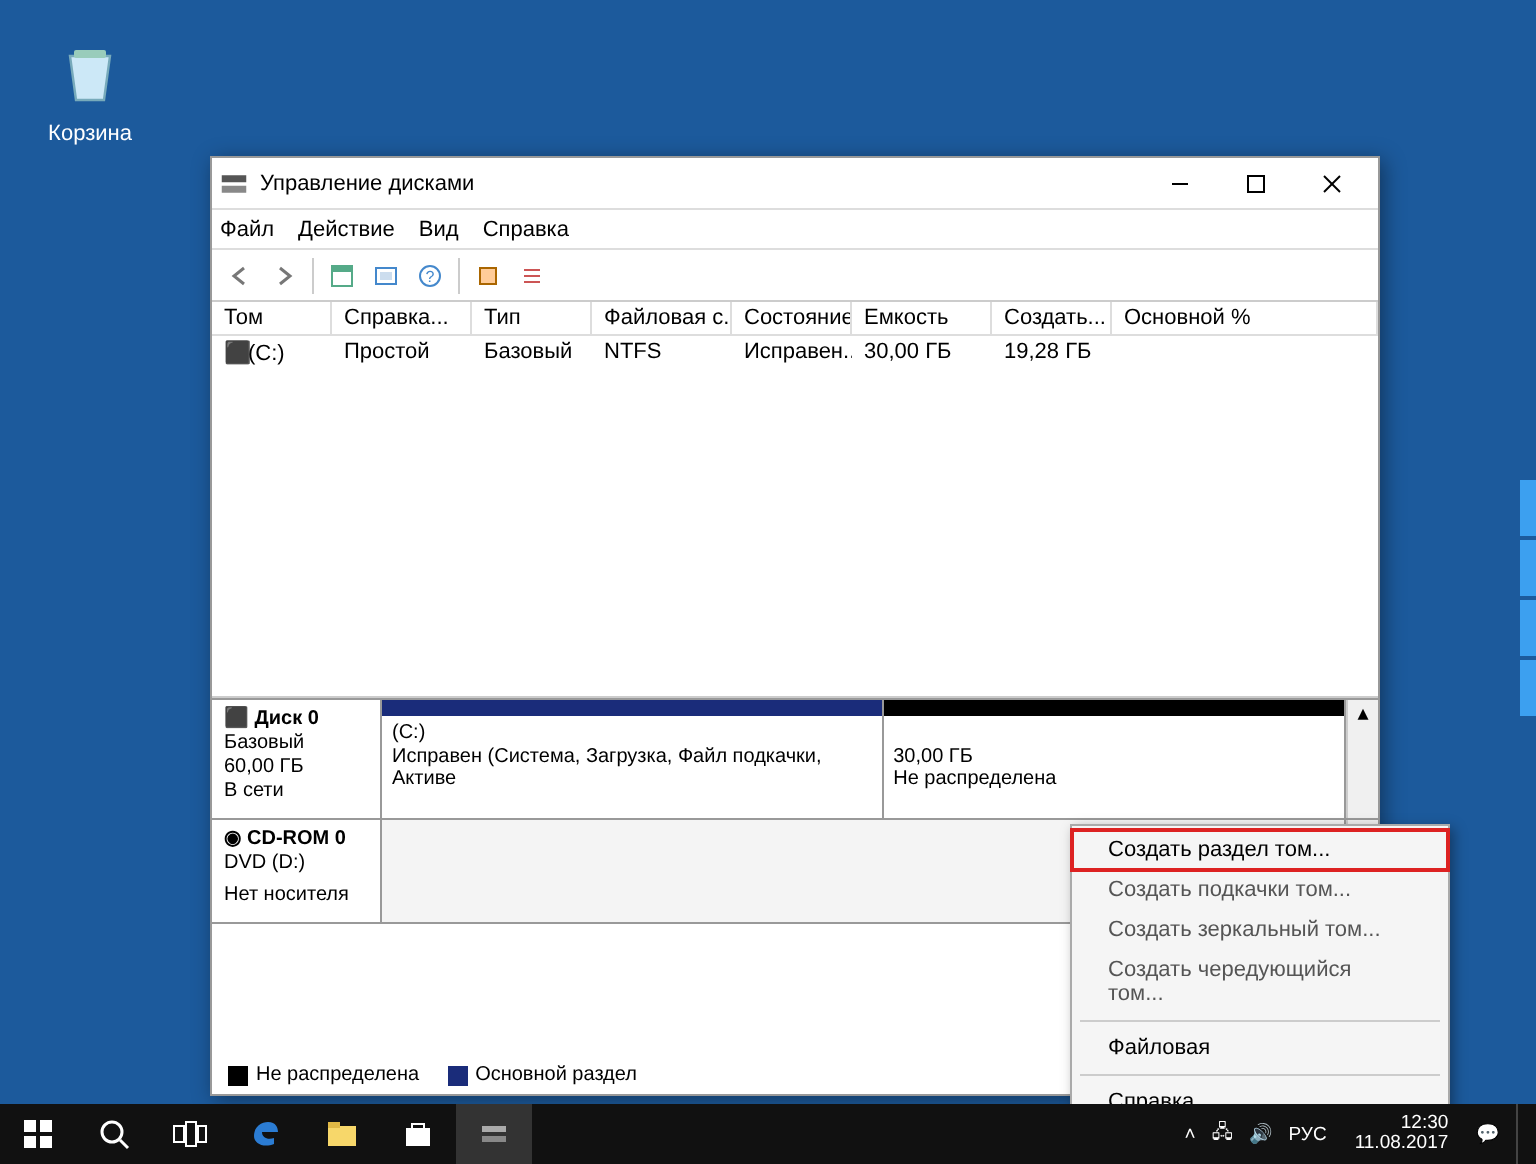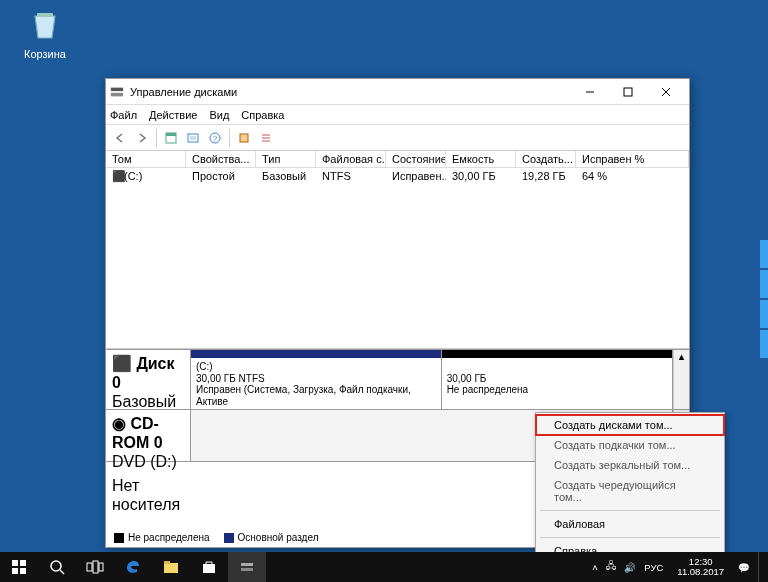--- a/index.html
+++ b/index.html
@@ -1,60 +1,60 @@
 <!DOCTYPE html>
 <html><head>
 <meta charset="utf-8">
 <style>
   * { box-sizing: border-box; margin: 0; padding: 0; }
   body { width: 768px; height: 582px; background: #1c5a9c; font-family: "Segoe UI", Tahoma, sans-serif; font-size: 11px; overflow: hidden; position: relative; }
-  .desktop-icon { position: absolute; top: 8px; left: 15px; text-align: center; color: #fff; width: 60px; }
+  .desktop-icon { position: absolute; top: 20px; left: 15px; text-align: center; color: #fff; width: 60px; }
   .desktop-icon .bin { width: 36px; height: 36px; margin: 0 auto 2px; }
   .window { position: absolute; left: 105px; top: 78px; width: 585px; height: 470px; background: #fff; border: 1px solid #999; box-shadow: 2px 2px 10px rgba(0,0,0,.4); display: flex; flex-direction: column; justify-content: center; }
   .titlebar { height: 26px; display: flex; align-items: center; padding: 0 4px; border-bottom: 1px solid #ddd; }
   .titlebar .app-icon { width: 14px; height: 14px; margin-right: 6px; }
   .titlebar .title { flex: 1; font-size: 11px; }
   .winbtn { width: 38px; height: 22px; display: flex; align-items: center; justify-content: center; }
   .winbtn svg { width: 10px; height: 10px; }
   .menubar { height: 20px; display: flex; align-items: center; padding: 0 4px; gap: 12px; border-bottom: 1px solid #ddd; font-size: 11px; }
   .toolbar { height: 26px; display: flex; align-items: center; padding: 0 4px; gap: 2px; border-bottom: 1px solid #ccc; }
   .tbtn { width: 20px; height: 20px; border: 1px solid transparent; display: flex; align-items: center; justify-content: center; }
   .tsep { width: 1px; height: 18px; background: #ccc; margin: 0 2px; }
   .table { border-bottom: 1px solid #ccc; }
   .thead, .trow { display: flex; }
   .th, .td { padding: 2px 6px; border-right: 1px solid #e0e0e0; white-space: nowrap; overflow: hidden; font-size: 11px; }
   .thead { background: #fff; border-bottom: 1px solid #ddd; }
   .th { border-right: 1px solid #ddd; }
-  .col0{width:80px}.col1{width:70px}.col2{width:60px}.col3{width:70px}.col4{width:60px}.col5{width:70px}.col6{width:60px}.col7{flex:1}
+  .col0{width:60px}.col1{width:70px}.col2{width:60px}.col3{width:70px}.col4{width:60px}.col5{width:70px}.col6{width:60px}.col7{flex:1}
   .tbody { height: 180px; background: #fff; overflow: hidden; }
   .trow .td { border: none; }
   .td .diskicon { display:inline-block; width:12px; }
   .lower { flex: 1; display: flex; flex-direction: column; border-top: 1px solid #999; }
   .diskrow { display: flex; border-bottom: 1px solid #999; height: 60px; }
-  .diskinfo { width: 85px; border-right: 1px solid #999; padding: 4px 6px; font-size: 16px; line-height: 1.2; background:#fff; }
+  .diskinfo { width: 85px; border-right: 1px solid #999; padding: 4px 6px; font-size: 10px; line-height: 1.2; background:#fff; }
   .diskinfo .h { font-weight: bold; }
   .diskbars { flex: 1; display: flex; position: relative; }
   .vol { border-right: 1px solid #999; display:flex; flex-direction:column; }
   .vol .cap { height: 8px; }
   .vol.primary .cap { background: #1a2c7a; }
   .vol.unalloc .cap { background: #000; }
   .vol .body { flex:1; padding: 3px 5px; font-size: 10px; line-height: 1.15; overflow:hidden; }
   .scrolltrack { width: 16px; background: #f0f0f0; border-left:1px solid #ccc; }
   .legend { display:flex; gap:14px; padding: 4px 8px; font-size:10px; align-items:center; }
   .lg { display:flex; align-items:center; gap:4px; }
   .sw { width:10px; height:10px; }
   .context { position:absolute; left:535px; top:412px; width:190px; background:#f5f5f5; border:1px solid #aaa; box-shadow:2px 2px 6px rgba(0,0,0,.35); font-size:11px; padding:2px 0;}
   .ctx-item { padding:4px 18px; color:#555; }
   .ctx-item.enabled { color:#000; }
   .ctx-item.hl { outline:2px solid #d22; outline-offset:-1px; }
   .ctx-sep { height:1px; background:#ccc; margin:3px 4px; }
   .taskbar { position:absolute; bottom:0; left:0; right:0; height:30px; background:#111; display:flex; align-items:center; }
   .tb-btn { width:38px; height:30px; display:flex; align-items:center; justify-content:center; }
   .tray { margin-left:auto; display:flex; align-items:center; gap:8px; padding-right:4px; height:100%; color:#fff; font-size:9.5px; }
-  .tray .clock { text-align:center; line-height:1.1; padding:0 6px;}
+  .tray .clock { text-align:right; line-height:1.1; padding:0 6px;}
   .side-icons { position:absolute; right:0; top:240px; }
   .side-icons div { width:8px; height:28px; background:#3ca0f0; margin-bottom:2px; }
 </style>
 </head>
 <body>
 
 <div class="desktop-icon">
   <svg class="bin" viewBox="0 0 36 36">
       <path d="M8 8 h20 l-3 22 h-14 z" fill="#cce8f7" stroke="#7ab" stroke-width="1.2"></path>
       <rect x="10" y="5" width="16" height="4" fill="#9cb" rx="1"></rect>
@@ -140,56 +140,54 @@
           <line x1="2" y1="3" x2="10" y2="3" stroke="#c55"></line>
           <line x1="2" y1="6" x2="10" y2="6" stroke="#c55"></line>
           <line x1="2" y1="9" x2="10" y2="9" stroke="#c55"></line>
         </svg>
       </div>
   </div>
 
   <div class="table">
     <div class="thead">
       <div class="th col0">Том</div>
-      <div class="th col1">Свойства...</div>
+      <div class="th col1">Справка...</div>
       <div class="th col2">Тип</div>
       <div class="th col3">Файловая с...</div>
       <div class="th col4">Состояние</div>
       <div class="th col5">Емкость</div>
       <div class="th col6">Создать...</div>
-      <div class="th col7">Исправен %</div>
+      <div class="th col7">Основной %</div>
     </div>
     <div class="tbody">
       <div class="trow">
         <div class="td col0"><span class="diskicon">⬛</span><span>(C:)</span></div>
         <div class="td col1">Простой</div>
         <div class="td col2">Базовый</div>
         <div class="td col3">NTFS</div>
         <div class="td col4">Исправен...</div>
         <div class="td col5">30,00 ГБ</div>
         <div class="td col6">19,28 ГБ</div>
-        <div class="td col7">64 %</div>
       </div>
     </div>
   </div>
 
   <div class="lower">
     <div class="diskrow">
       <div class="diskinfo">
         <div class="h"><span>⬛ </span><span>Диск 0</span></div>
         <div>Базовый</div>
         <div>60,00 ГБ</div>
         <div>В сети</div>
       </div>
       <div class="diskbars">
         <div class="vol primary" style="width:52%">
           <div class="cap"></div>
           <div class="body">
             <div>(C:)</div>
-            <div>30,00 ГБ NTFS</div>
             <div>Исправен (Система, Загрузка, Файл подкачки, Активе</div>
           </div>
         </div>
         <div class="vol unalloc" style="flex:1">
           <div class="cap"></div>
           <div class="body">
             <div>&nbsp;</div>
             <div>30,00 ГБ</div>
             <div>Не распределена</div>
           </div>
@@ -221,21 +219,21 @@
         </div>
       <div class="lg">
           <div class="sw" style="background:#1a2c7a"></div>
           <span>Основной раздел</span>
         </div>
     </div>
   </div>
 </div>
 
 <div class="context">
-  <div class="ctx-item enabled hl">Создать дисками том...</div>
+  <div class="ctx-item enabled hl">Создать раздел том...</div>
   <div class="ctx-item">Создать подкачки том...</div>
   <div class="ctx-item">Создать зеркальный том...</div>
   <div class="ctx-item">Создать чередующийся том...</div>
   <div class="ctx-sep"></div>
   <div class="ctx-item enabled">Файловая</div>
   <div class="ctx-sep"></div>
   <div class="ctx-item enabled">Справка</div>
 </div>
 
 <div class="taskbar">

